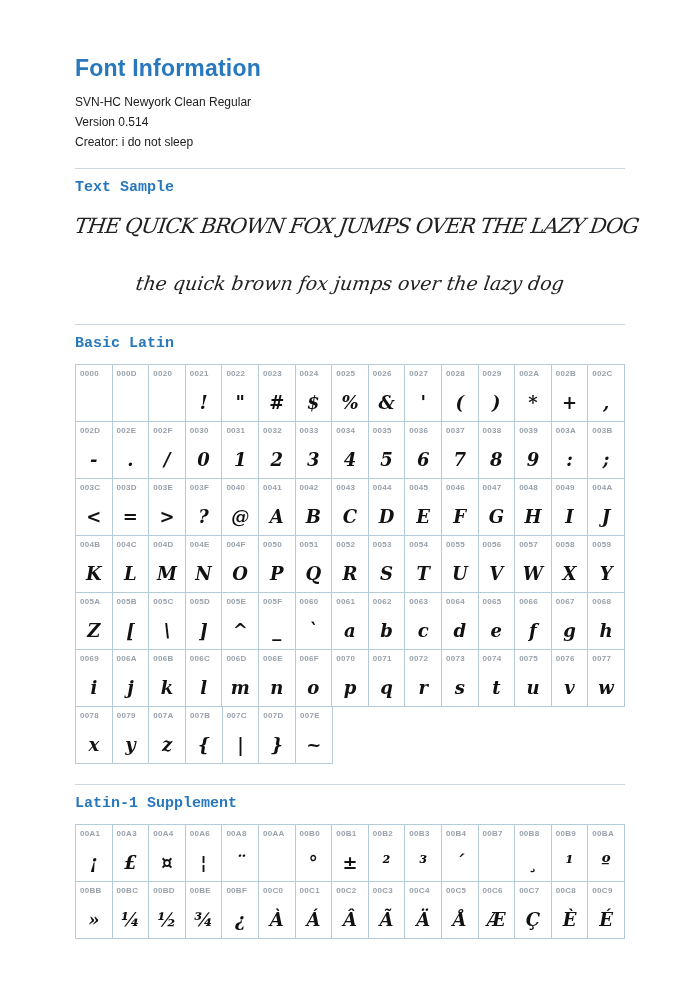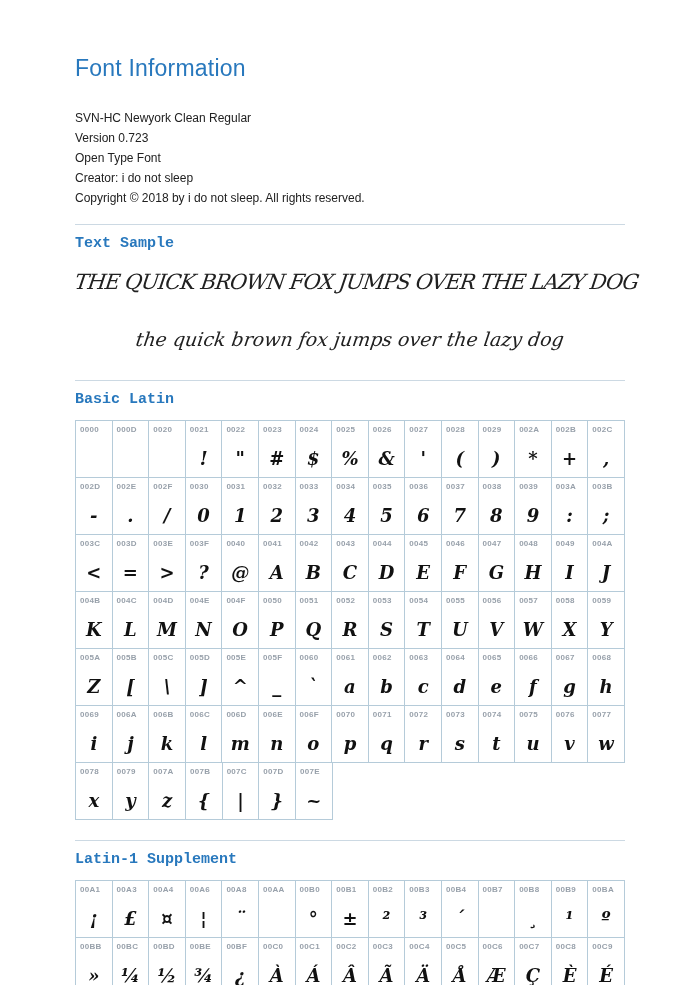--- a/index.html
+++ b/index.html
@@ -10,22 +10,22 @@
     color: #212121;
   }
   .page {
     width: 550px;
     margin: 55px auto 0 75px;
     position: relative;
   }
   .doc-title {
     color: #2878bd;
     font-size: 23px;
-    font-weight: normal;
-    margin: 0 0 26px 0;
+    font-weight: bold;
+    margin: 0 0 10px 0;
     letter-spacing: 0.2px;
   }
   .font-details {
     font-size: 12px;
     font-weight: normal;
     line-height: 20px;
   }
   .rule {
     border: none;
     border-top: 1px solid #ccd9e3;
@@ -99,24 +99,22 @@
 </style>
 </head>
 <body>
 
 <div class="page">
 
   <h1 class="doc-title">Font Information</h1>
 
   <div class="font-details">
     <div>SVN-HC Newyork Clean Regular</div>
-    <div>Version 0.723</div>
-    <div>Open Type Font</div>
+    <div>Version 0.514</div>
     <div>Creator: i do not sleep</div>
-    <div>Copyright © 2018 by i do not sleep. All rights reserved.</div>
   </div>
 
   <hr class="rule">
 
   <div class="section-block">
     <div class="section-heading">Text Sample</div>
     <div class="script sample-upper">THE QUICK BROWN FOX JUMPS OVER THE LAZY DOG</div>
     <div class="script sample-lower">the quick brown fox jumps over the lazy dog</div>
   </div>
 

